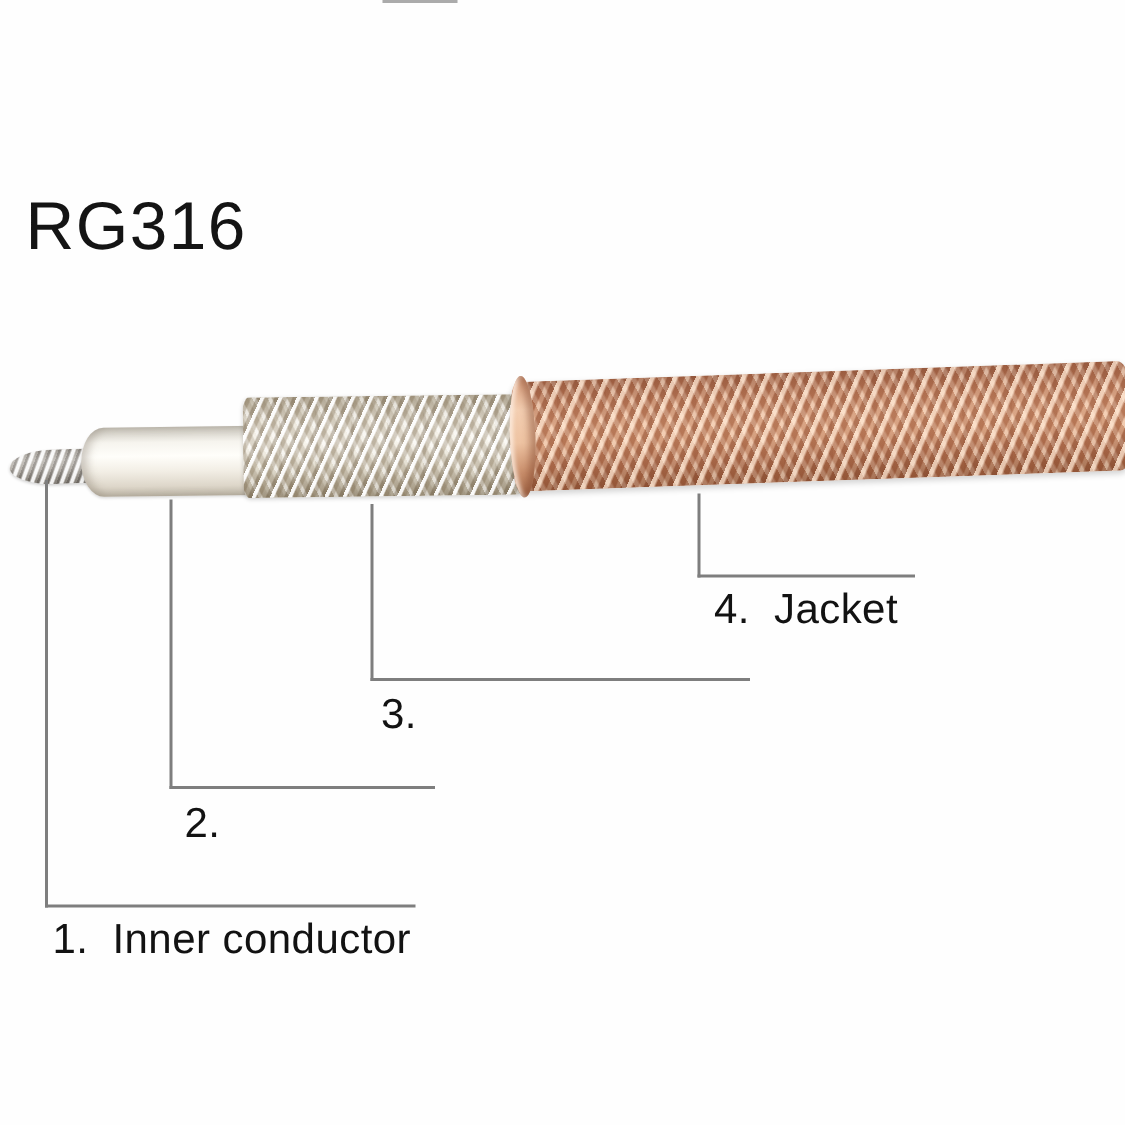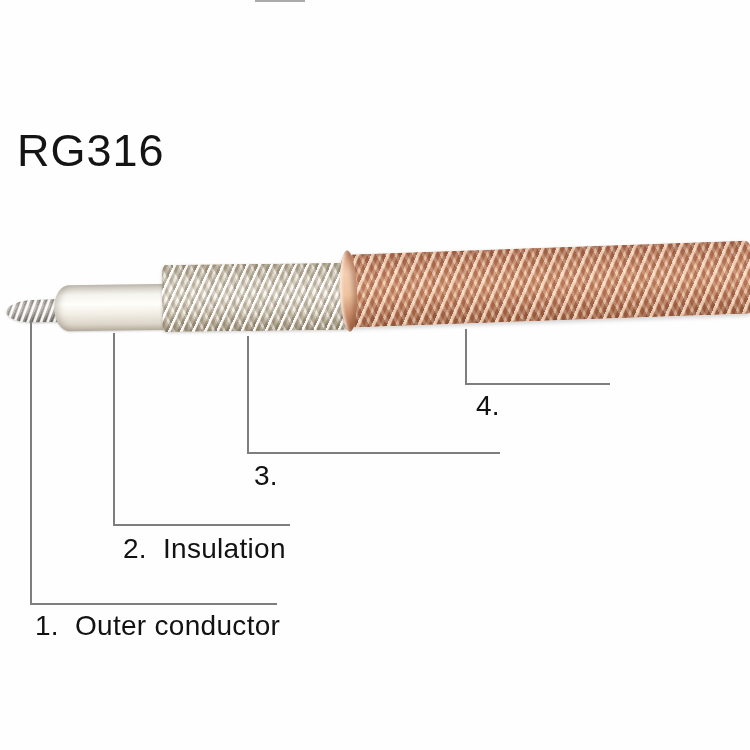--- a/index.html
+++ b/index.html
@@ -91,29 +91,29 @@
   <div class="lh" style="left:113px;top:524px;width:177px"></div>
 
   <div class="lv" style="left:247px;top:336px;height:118px"></div>
   <div class="lh" style="left:247px;top:452px;width:253px"></div>
 
   <div class="lv" style="left:465px;top:329px;height:56px"></div>
   <div class="lh" style="left:465px;top:383px;width:145px"></div>
 
   <div class="label" style="left:35px;top:611px">
     <span>1.</span>
-    <span>Outer conductor</span>
+    <span>Inner conductor</span>
   </div>
 
   <div class="label" style="left:123px;top:534px">
     <span>2.</span>
-    <span>Insulation</span>
   </div>
 
   <div class="label" style="left:254px;top:461px">
     <span>3.</span>
   </div>
 
   <div class="label" style="left:476px;top:391px">
     <span>4.</span>
+    <span>Jacket</span>
   </div>
 
 </div>
 
 </body></html>

